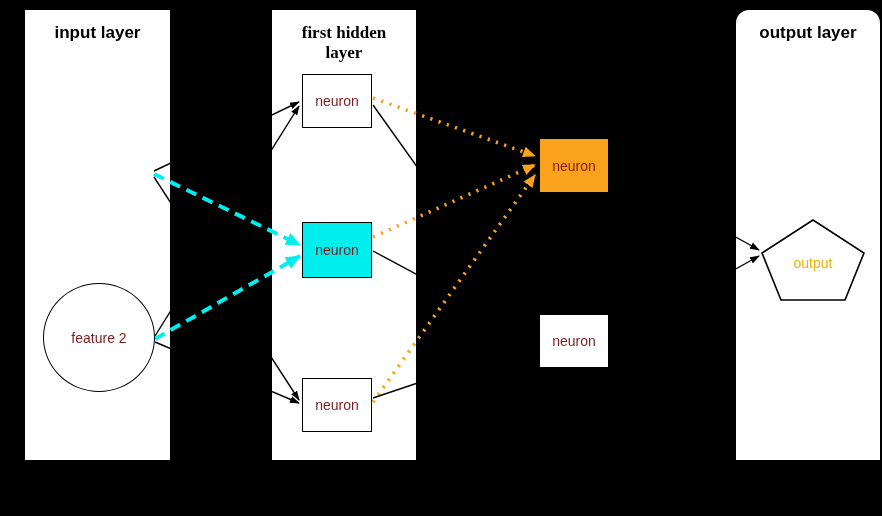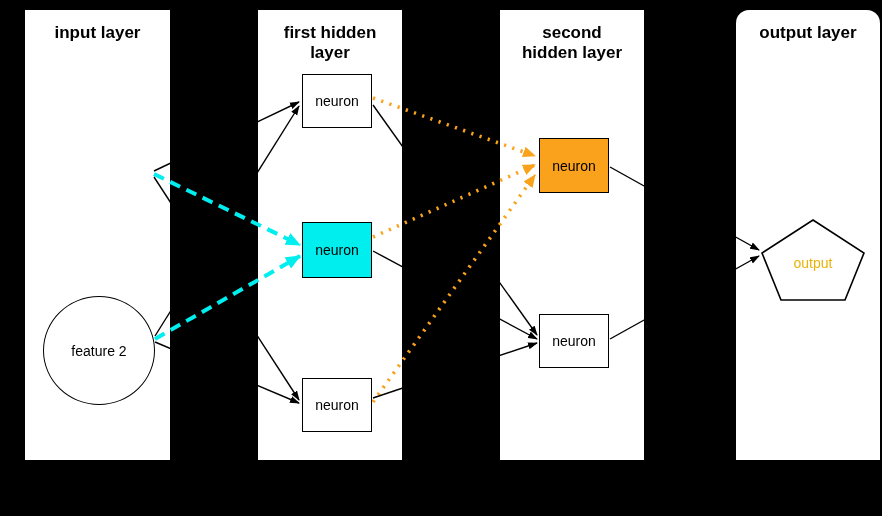--- a/index.html
+++ b/index.html
@@ -14,21 +14,21 @@
   .panel-title{
     margin-top:13px;text-align:center;font-size:17px;font-weight:bold;color:#000;
     line-height:1.2;white-space:pre-line;
   }
   .edges{position:absolute;left:0;top:0;width:882px;height:516px;z-index:2;}
   .edge-solid{fill:none;stroke-width:1.4px;}
   .edge-dashed{fill:none;stroke-width:4px;stroke-dasharray:11 7;}
   .edge-dotted{fill:none;stroke-width:3.6px;stroke-dasharray:2.2 6.5;}
   .node{
     position:absolute;z-index:3;display:flex;align-items:center;justify-content:center;
-    font-size:14px;color:#000000;box-sizing:border-box;background:#fff;border:1.6px solid #000;
+    font-size:14px;color:#7f1d1d;box-sizing:border-box;background:#fff;border:1.6px solid #000;
   }
   .node.circle{border-radius:50%;}
   .node.rect{}
   .fill-cyan{background:#00EEEE;}
   .fill-orange{background:#FAA21B;}
   .pentagon-node{
     position:absolute;z-index:3;
   }
   .pentagon-node svg{display:block;}
   .pentagon-label{
@@ -37,27 +37,23 @@
   }
 </style>
 </head>
 <body>
 
 <div class="canvas">
 
   <section class="panel" style="left:13px;width:145px;">
     <div class="panel-title">input layer</div>
   </section>
-  <section class="panel" style="left:246px;width:144px;">
+  <section class="panel" style="left:260px;width:144px;font-family:Liberation Serif, serif;">
     <div class="panel-title">first hidden
 layer</div>
-  </section>
-  <section class="panel" style="left:488px;width:144px;">
-    <div class="panel-title">second
-hidden layer</div>
   </section>
   <section class="panel" style="left:724px;width:144px;border-radius:13px;">
     <div class="panel-title">output layer</div>
   </section>
 
   <svg class="edges" xmlns="http://www.w3.org/2000/svg">
     <defs>
       <marker id="arrow-black" markerUnits="userSpaceOnUse" markerWidth="10" markerHeight="8" refX="9" refY="4" orient="auto">
         <polygon points="0,0.5 10,4 0,7.5" fill="#000000"></polygon>
       </marker>
@@ -79,21 +75,21 @@
         <line x1="361" y1="105" x2="525" y2="335" class="edge-solid" stroke="#000000" marker-end="url(#arrow-black)"></line>
         <line x1="361" y1="237" x2="523" y2="165" class="edge-dotted" stroke="#FAA21B" marker-end="url(#arrow-orange)"></line>
         <line x1="361" y1="251" x2="525" y2="339" class="edge-solid" stroke="#000000" marker-end="url(#arrow-black)"></line>
         <line x1="361" y1="402" x2="523" y2="175" class="edge-dotted" stroke="#FAA21B" marker-end="url(#arrow-orange)"></line>
         <line x1="361" y1="398" x2="525" y2="343" class="edge-solid" stroke="#000000" marker-end="url(#arrow-black)"></line>
         <line x1="598" y1="167" x2="747" y2="250" class="edge-solid" stroke="#000000" marker-end="url(#arrow-black)"></line>
         <line x1="598" y1="339" x2="747" y2="256" class="edge-solid" stroke="#000000" marker-end="url(#arrow-black)"></line>
       </g>
   </svg>
 
-  <div class="node circle" style="left:31px;top:296px;width:112px;height:109px;justify-content:center;">
+  <div class="node circle" style="left:31px;top:283px;width:112px;height:109px;justify-content:center;">
     <span>feature 2</span>
   </div>
 
   <div class="node rect" style="left:290px;top:74px;width:70px;height:54px;">
     <span>neuron</span>
   </div>
   <div class="node rect fill-cyan" style="left:290px;top:222px;width:70px;height:56px;">
     <span>neuron</span>
   </div>
   <div class="node rect" style="left:290px;top:378px;width:70px;height:54px;">

